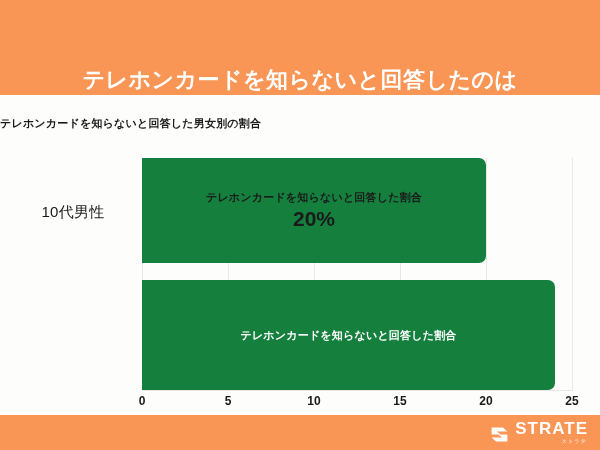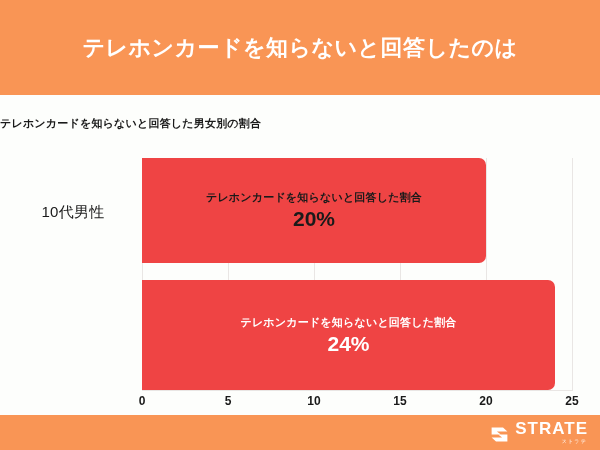--- a/index.html
+++ b/index.html
@@ -18,21 +18,21 @@
   
   .header-band {
     position: absolute;
     left: 0; top: 0;
     width: 600px;
     height: 95px;
     background: #f99555;
     display: flex;
     flex-direction: column;
     align-items: center;
-    justify-content: center;
+    justify-content: flex-end;
   }
   .header-line {
     color: #ffffff;
     font-size: 22px;
     font-weight: bold;
     letter-spacing: 0.5px;
     line-height: 31px;
     white-space: nowrap;
     text-align: center;
   }
@@ -75,21 +75,21 @@
     position: absolute;
     left: 142px;
     top: 295px;
     width: 431px;
     height: 1px;
     background: #e9e6e4;
   }
 
   .bar {
     position: absolute;
-    background: #ef4444;
+    background: #15803d;
     border-radius: 0 7px 7px 0;
     display: flex;
     flex-direction: column;
     align-items: center;
     justify-content: center;
   }
   .bar-inner-label {
     font-size: 11px;
     font-weight: bold;
     letter-spacing: 0.2px;
@@ -193,21 +193,20 @@
 
   <div class="axis-baseline"></div>
 
   <div class="bar dark" style="left:142px; top:63px; width:344px; height:105px;">
     <div class="bar-inner-label">テレホンカードを知らないと回答した割合</div>
     <div class="bar-value">20%</div>
   </div>
 
   <div class="bar light" style="left:142px; top:185px; width:413px; height:110px;">
     <div class="bar-inner-label">テレホンカードを知らないと回答した割合</div>
-    <div class="bar-value">24%</div>
   </div>
 
   <div class="cat-label" style="top:108px">10代男性</div>
 
   <div class="tick-label" style="left:142px">0</div>
   <div class="tick-label" style="left:228px">5</div>
   <div class="tick-label" style="left:314px">10</div>
   <div class="tick-label" style="left:400px">15</div>
   <div class="tick-label" style="left:486px">20</div>
   <div class="tick-label" style="left:572px">25</div>

